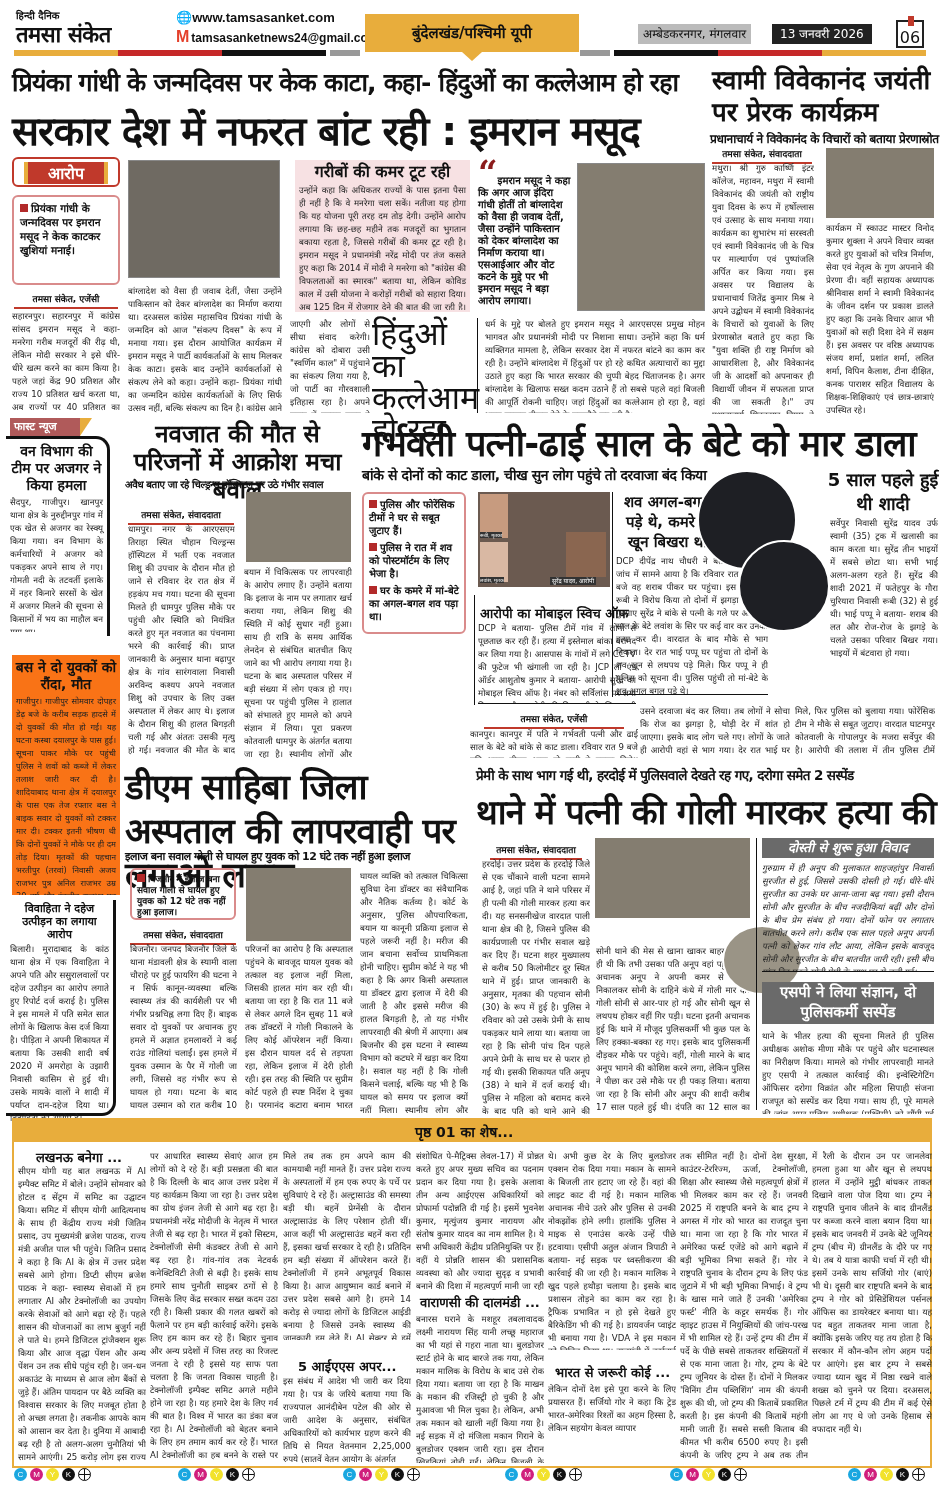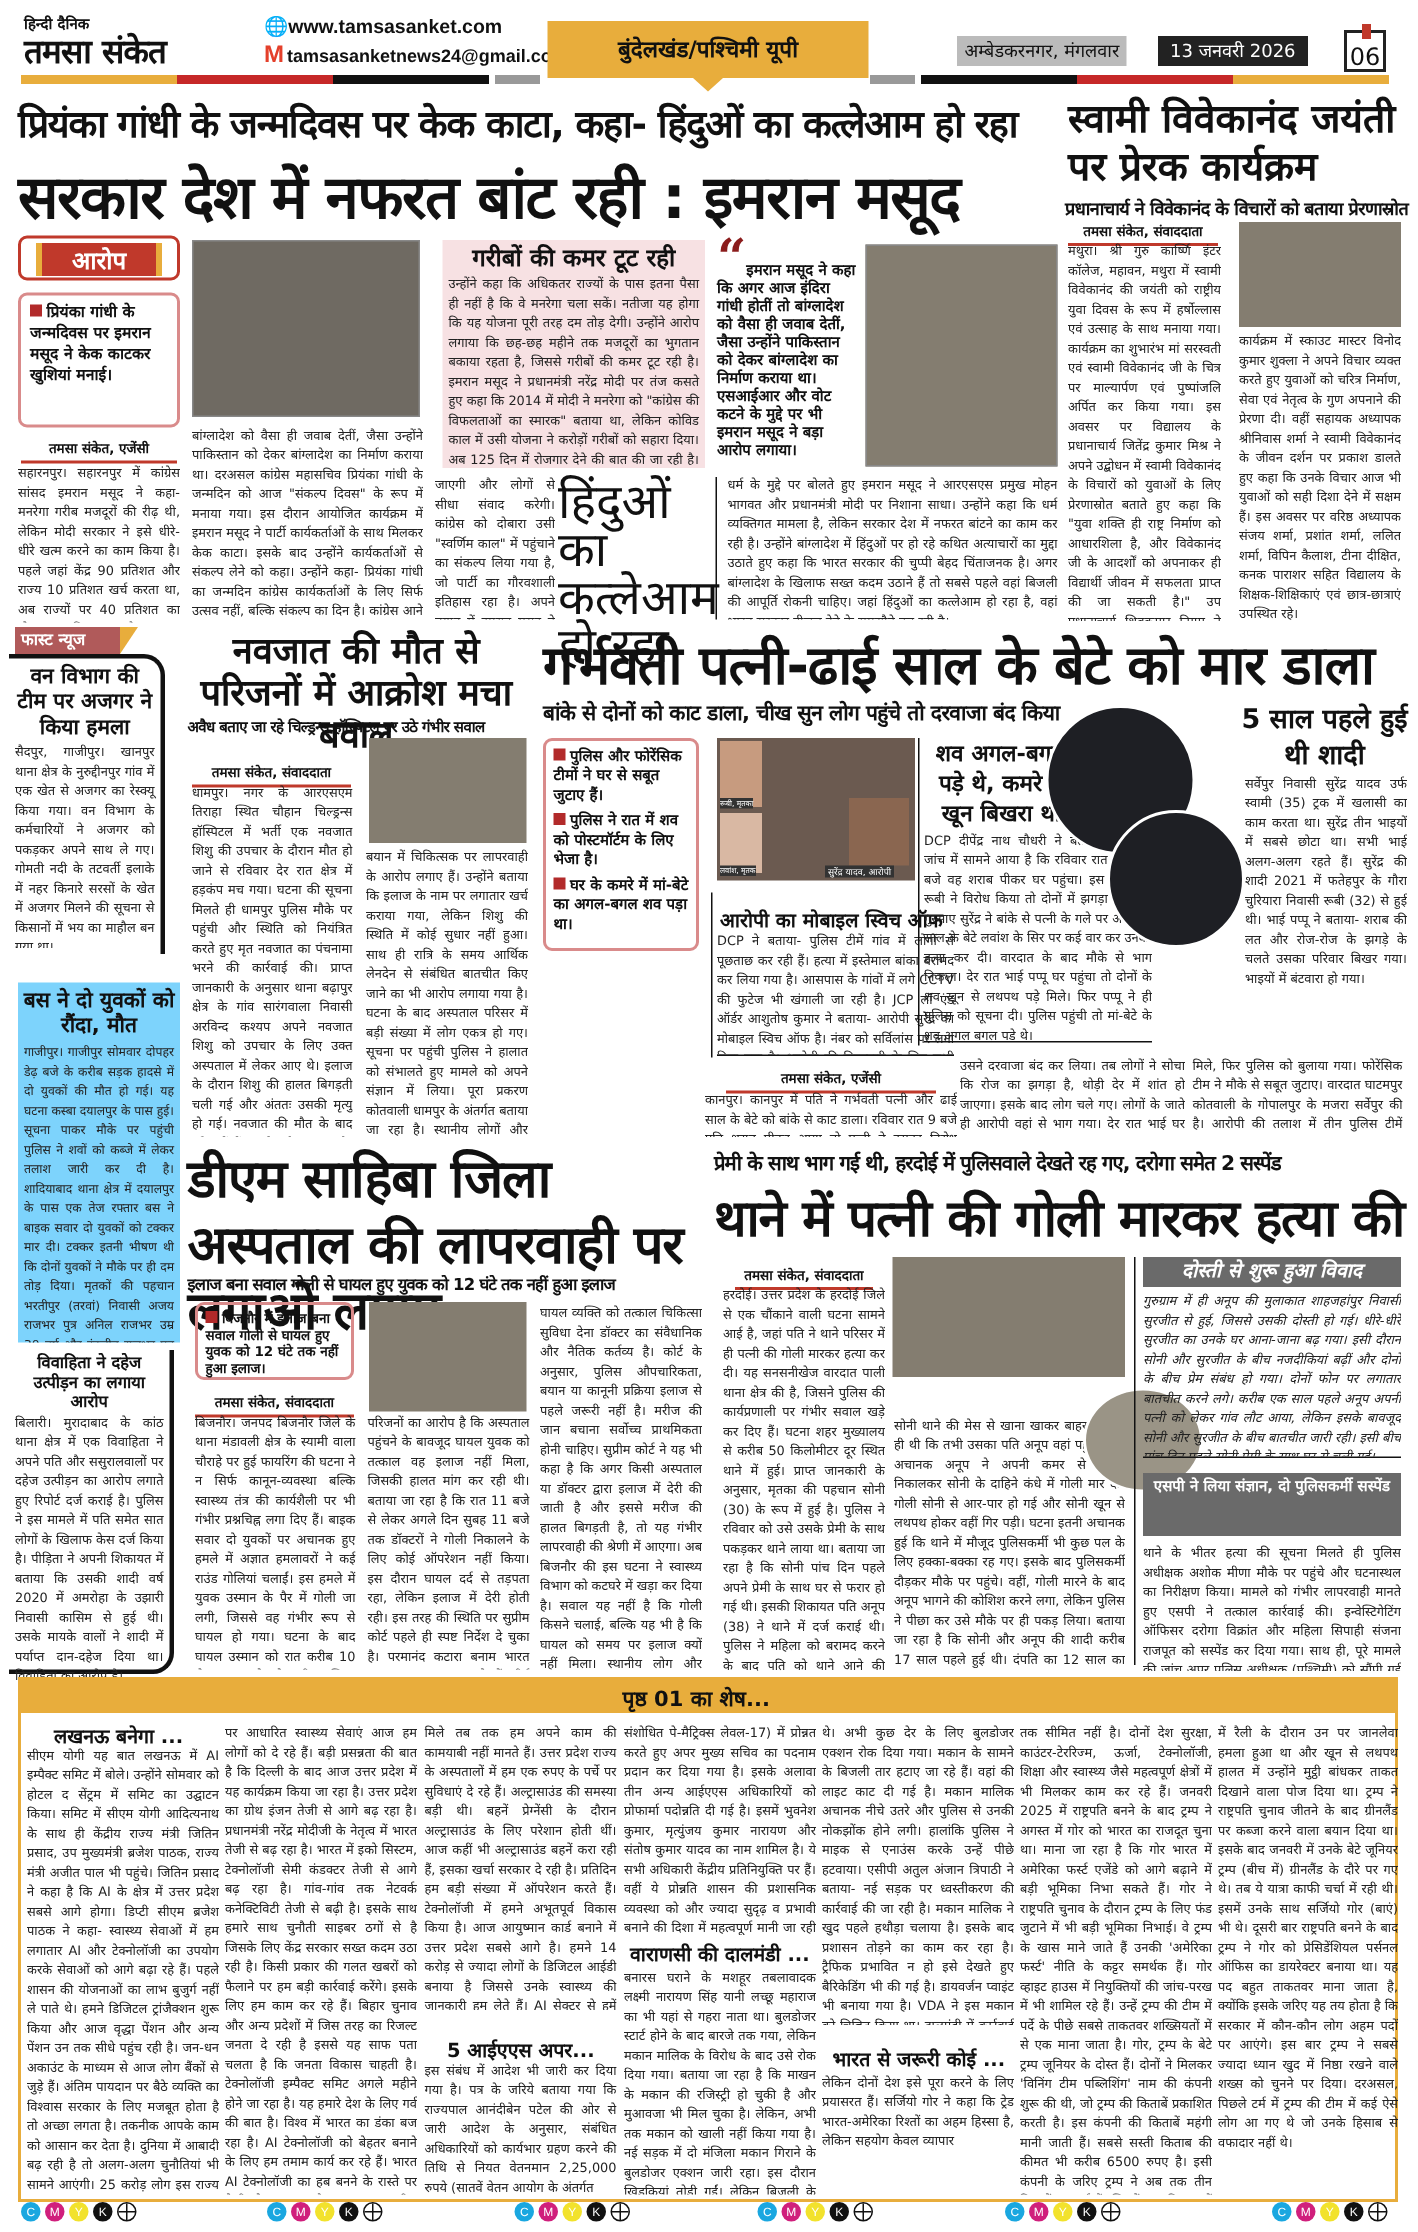--- a/index.html
+++ b/index.html
@@ -32,21 +32,21 @@
 .aarop-box{left:12px;top:195px;width:108px;height:90px;border:2px solid #d98b8b;border-radius:6px;padding:4px 6px;font-size:10.5px;font-weight:bold;line-height:14px}
 .sq{display:inline-block;width:8px;height:8px;background:#b22a2a;margin-right:3px}
 .pink{background:#f7e1e3}
 .garib-h{font-size:16px;font-weight:bold;text-align:center}
 .quote-big{font-size:34px;color:#8b1c1c;font-family:"DejaVu Serif",serif;line-height:24px}
 .hindu-h{font-size:32px;font-weight:normal;text-align:left;line-height:32px}
 .fast-tab{left:10px;top:418px;width:70px;height:18px;background:#b05a5a;color:#fff;font-weight:bold;font-size:11px;padding-left:4px}
 .fast-tri{left:80px;top:418px;width:0;height:0;border-top:18px solid #e8ad3c;border-right:12px solid transparent}
 .fast-box{left:6px;top:436px;width:104px;height:200px;border-right:3px solid #111;border-top:3px solid #111;border-top-right-radius:14px}
 .sub-h{font-weight:bold;text-align:center}
-.beige{background:#7dd3fc}
+.beige{background:#f97316}
 .mid-h{font-size:24px;font-weight:bold;text-align:center;line-height:28px}
 .big-h{font-size:36px;font-weight:bold;letter-spacing:-0.8px}
 .bullets{border:2px solid #d98b8b;border-radius:6px;padding:4px 5px;font-size:10px;font-weight:bold;line-height:13px}
 .bullets div{margin-bottom:4px}
 .circle{border-radius:50%;background:#1e1f24;border:2px solid #fff}
 .grey-band{background:#6a6a6a;color:#fff;font-weight:bold;text-align:center}
 .shesh-band{left:12px;top:1118px;width:920px;height:24px;background:#e8ad3c}
 .shesh-title{left:415px;top:1122px;font-size:14px;font-weight:bold}
 .shesh-box{left:12px;top:1142px;width:920px;height:326px;border:2px solid #e8ad3c;border-top:none}
 .cmyk{display:flex;gap:3px;align-items:center}
@@ -173,21 +173,21 @@
 <div class="abs" style="left:476px;top:766px;width:460px;font-size:13.5px;font-weight:bold;white-space:nowrap;letter-spacing:-0.6px">प्रेमी के साथ भाग गई थी, हरदोई में पुलिसवाले देखते रह गए, दरोगा समेत 2 सस्पेंड</div>
 <div class="abs big-h" style="left:476px;top:788px;font-size:34px;white-space:nowrap">थाने में पत्नी की गोली मारकर हत्या की</div>
 <div class="abs byline" style="left:490px;top:843px;width:92px">तमसा संकेत, संवाददाता</div>
 <div class="abs col" style="left:482px;top:858px;width:108px;height:256px;overflow:hidden">हरदोई। उत्तर प्रदेश के हरदोई जिले से एक चौंकाने वाली घटना सामने आई है, जहां पति ने थाने परिसर में ही पत्नी की गोली मारकर हत्या कर दी। यह सनसनीखेज वारदात पाली थाना क्षेत्र की है, जिसने पुलिस की कार्यप्रणाली पर गंभीर सवाल खड़े कर दिए हैं। घटना शहर मुख्यालय से करीब 50 किलोमीटर दूर स्थित थाने में हुई। प्राप्त जानकारी के अनुसार, मृतका की पहचान सोनी (30) के रूप में हुई है। पुलिस ने रविवार को उसे उसके प्रेमी के साथ पकड़कर थाने लाया था। बताया जा रहा है कि सोनी पांच दिन पहले अपने प्रेमी के साथ घर से फरार हो गई थी। इसकी शिकायत पति अनूप (38) ने थाने में दर्ज कराई थी। पुलिस ने महिला को बरामद करने के बाद पति को थाने आने की सूचना दी थी। सोमवार सुबह करीब 10:45 बजे,</div>
 <div class="abs photo2" style="left:595px;top:838px;width:155px;height:80px"></div>
 <div class="abs col" style="left:596px;top:945px;width:154px;height:168px;overflow:hidden">सोनी थाने की मेस से खाना खाकर बाहर निकली ही थी कि तभी उसका पति अनूप वहां पहुंच गया। अचानक अनूप ने अपनी कमर से तमंचा निकालकर सोनी के दाहिने कंधे में गोली मार दी। गोली सोनी से आर-पार हो गई और सोनी खून से लथपथ होकर वहीं गिर पड़ी। घटना इतनी अचानक हुई कि थाने में मौजूद पुलिसकर्मी भी कुछ पल के लिए हक्का-बक्का रह गए। इसके बाद पुलिसकर्मी दौड़कर मौके पर पहुंचे। वहीं, गोली मारने के बाद अनूप भागने की कोशिश करने लगा, लेकिन पुलिस ने पीछा कर उसे मौके पर ही पकड़ लिया। बताया जा रहा है कि सोनी और अनूप की शादी करीब 17 साल पहले हुई थी। दंपति का 12 साल का एक बेटा भी है।</div>
 <div class="abs circle" style="left:722px;top:925px;width:80px;height:70px;background:#9a9486"></div>
 <div class="abs vline" style="left:756px;top:838px;height:272px"></div>
 <div class="abs grey-band" style="left:762px;top:838px;width:172px;height:20px;font-size:13px;line-height:20px;font-style:italic">दोस्ती से शुरू हुआ विवाद</div>
 <div class="abs col" style="left:762px;top:862px;width:172px;height:110px;overflow:hidden;font-style:italic;border-bottom:1px solid #111">गुरुग्राम में ही अनूप की मुलाकात शाहजहांपुर निवासी सुरजीत से हुई, जिससे उसकी दोस्ती हो गई। धीरे-धीरे सुरजीत का उनके घर आना-जाना बढ़ गया। इसी दौरान सोनी और सुरजीत के बीच नजदीकियां बढ़ीं और दोनों के बीच प्रेम संबंध हो गया। दोनों फोन पर लगातार बातचीत करने लगे। करीब एक साल पहले अनूप अपनी पत्नी को लेकर गांव लौट आया, लेकिन इसके बावजूद सोनी और सुरजीत के बीच बातचीत जारी रही। इसी बीच पांच दिन पहले सोनी प्रेमी के साथ घर से चली गई।</div>
-<div class="abs grey-band" style="left:762px;top:982px;width:172px;height:42px;font-size:10px;line-height:20px">एसपी ने लिया संज्ञान, दो पुलिसकर्मी सस्पेंड</div>
+<div class="abs grey-band" style="left:762px;top:982px;width:172px;height:42px;font-size:15px;line-height:20px">एसपी ने लिया संज्ञान, दो पुलिसकर्मी सस्पेंड</div>
 <div class="abs col" style="left:762px;top:1030px;width:172px;height:84px;overflow:hidden">थाने के भीतर हत्या की सूचना मिलते ही पुलिस अधीक्षक अशोक मीणा मौके पर पहुंचे और घटनास्थल का निरीक्षण किया। मामले को गंभीर लापरवाही मानते हुए एसपी ने तत्काल कार्रवाई की। इन्वेस्टिगेटिंग ऑफिसर दरोगा विक्रांत और महिला सिपाही संजना राजपूत को सस्पेंड कर दिया गया। साथ ही, पूरे मामले की जांच अपर पुलिस अधीक्षक (पश्चिमी) को सौंपी गई है।</div>
 
 <div class="abs shesh-band"></div>
 <div class="abs shesh-title">पृष्ठ 01 का शेष...</div>
 <div class="abs shesh-box"></div>
 <div class="abs" style="left:36px;top:1148px;font-size:13px;font-weight:bold">लखनऊ बनेगा ...</div>
 <div class="abs col" style="left:18px;top:1165px;width:128px;height:298px;overflow:hidden">सीएम योगी यह बात लखनऊ में AI इम्पैक्ट समिट में बोले। उन्होंने सोमवार को होटल द सेंट्रम में समिट का उद्घाटन किया। समिट में सीएम योगी आदित्यनाथ के साथ ही केंद्रीय राज्य मंत्री जितिन प्रसाद, उप मुख्यमंत्री ब्रजेश पाठक, राज्य मंत्री अजीत पाल भी पहुंचे। जितिन प्रसाद ने कहा है कि AI के क्षेत्र में उत्तर प्रदेश सबसे आगे होगा। डिप्टी सीएम ब्रजेश पाठक ने कहा- स्वास्थ्य सेवाओं में हम लगातार AI और टेक्नोलॉजी का उपयोग करके सेवाओं को आगे बढ़ा रहे हैं। पहले शासन की योजनाओं का लाभ बुजुर्ग नहीं ले पाते थे। हमने डिजिटल ट्रांजैक्शन शुरू किया और आज वृद्धा पेंशन और अन्य पेंशन उन तक सीधे पहुंच रही है। जन-धन अकाउंट के माध्यम से आज लोग बैंकों से जुड़े हैं। अंतिम पायदान पर बैठे व्यक्ति का विश्वास सरकार के लिए मजबूत होता है तो अच्छा लगता है। तकनीक आपके काम को आसान कर देता है। दुनिया में आबादी बढ़ रही है तो अलग-अलग चुनौतियां भी सामने आएंगी। 25 करोड़ लोग इस राज्य में निवास करते हैं। हमने स्वास्थ्य सेवाओं में बड़े बदलाव किए। तकनीकी के आधार</div>
 <div class="abs col" style="left:150px;top:1150px;width:128px;height:313px;overflow:hidden">पर आधारित स्वास्थ्य सेवाएं आज हम लोगों को दे रहे हैं। बड़ी प्रसन्नता की बात है कि दिल्ली के बाद आज उत्तर प्रदेश में यह कार्यक्रम किया जा रहा है। उत्तर प्रदेश का ग्रोथ इंजन तेजी से आगे बढ़ रहा है। प्रधानमंत्री नरेंद्र मोदीजी के नेतृत्व में भारत तेजी से बढ़ रहा है। भारत में इको सिस्टम, टेक्नोलॉजी सेमी कंडक्टर तेजी से आगे बढ़ रहा है। गांव-गांव तक नेटवर्क कनेक्टिविटी तेजी से बढ़ी है। इसके साथ हमारे साथ चुनौती साइबर ठगों से है जिसके लिए केंद्र सरकार सख्त कदम उठा रही है। किसी प्रकार की गलत खबरों को फैलाने पर हम बड़ी कार्रवाई करेंगे। इसके लिए हम काम कर रहे हैं। बिहार चुनाव और अन्य प्रदेशों में जिस तरह का रिजल्ट जनता दे रही है इससे यह साफ पता चलता है कि जनता विकास चाहती है। टेक्नोलॉजी इम्पैक्ट समिट अगले महीने होने जा रहा है। यह हमारे देश के लिए गर्व की बात है। विश्व में भारत का डंका बज रहा है। AI टेक्नोलॉजी को बेहतर बनाने के लिए हम तमाम कार्य कर रहे हैं। भारत AI टेक्नोलॉजी का हब बनने के रास्ते पर तेजी से बढ़ रहा है। जब तक ग्रामीण जनता को AI टेक्नोलॉजी का लाभ न</div>
 <div class="abs col" style="left:283px;top:1150px;width:128px;height:190px;overflow:hidden">मिले तब तक हम अपने काम की कामयाबी नहीं मानते हैं। उत्तर प्रदेश राज्य के अस्पतालों में हम एक रुपए के पर्चे पर सुविधाएं दे रहे हैं। अल्ट्रासाउंड की समस्या बड़ी थी। बहनें प्रेग्नेंसी के दौरान अल्ट्रासाउंड के लिए परेशान होती थीं। आज कहीं भी अल्ट्रासाउंड बहनें करा रही हैं, इसका खर्चा सरकार दे रही है। प्रतिदिन हम बड़ी संख्या में ऑपरेशन करते हैं। टेक्नोलॉजी में हमने अभूतपूर्व विकास किया है। आज आयुष्मान कार्ड बनाने में उत्तर प्रदेश सबसे आगे है। हमने 14 करोड़ से ज्यादा लोगों के डिजिटल आईडी बनाया है जिससे उनके स्वास्थ्य की जानकारी हम लेते हैं। AI सेक्टर से हमें और गति मिलेगी। AI और टेक्नोलॉजी उत्तर प्रदेश से शुरू हो, ऐसा मुख्यमंत्री जी का मानना है।</div>
 <div class="abs" style="left:298px;top:1357px;font-size:13px;font-weight:bold">5 आईएएस अपर...</div>

